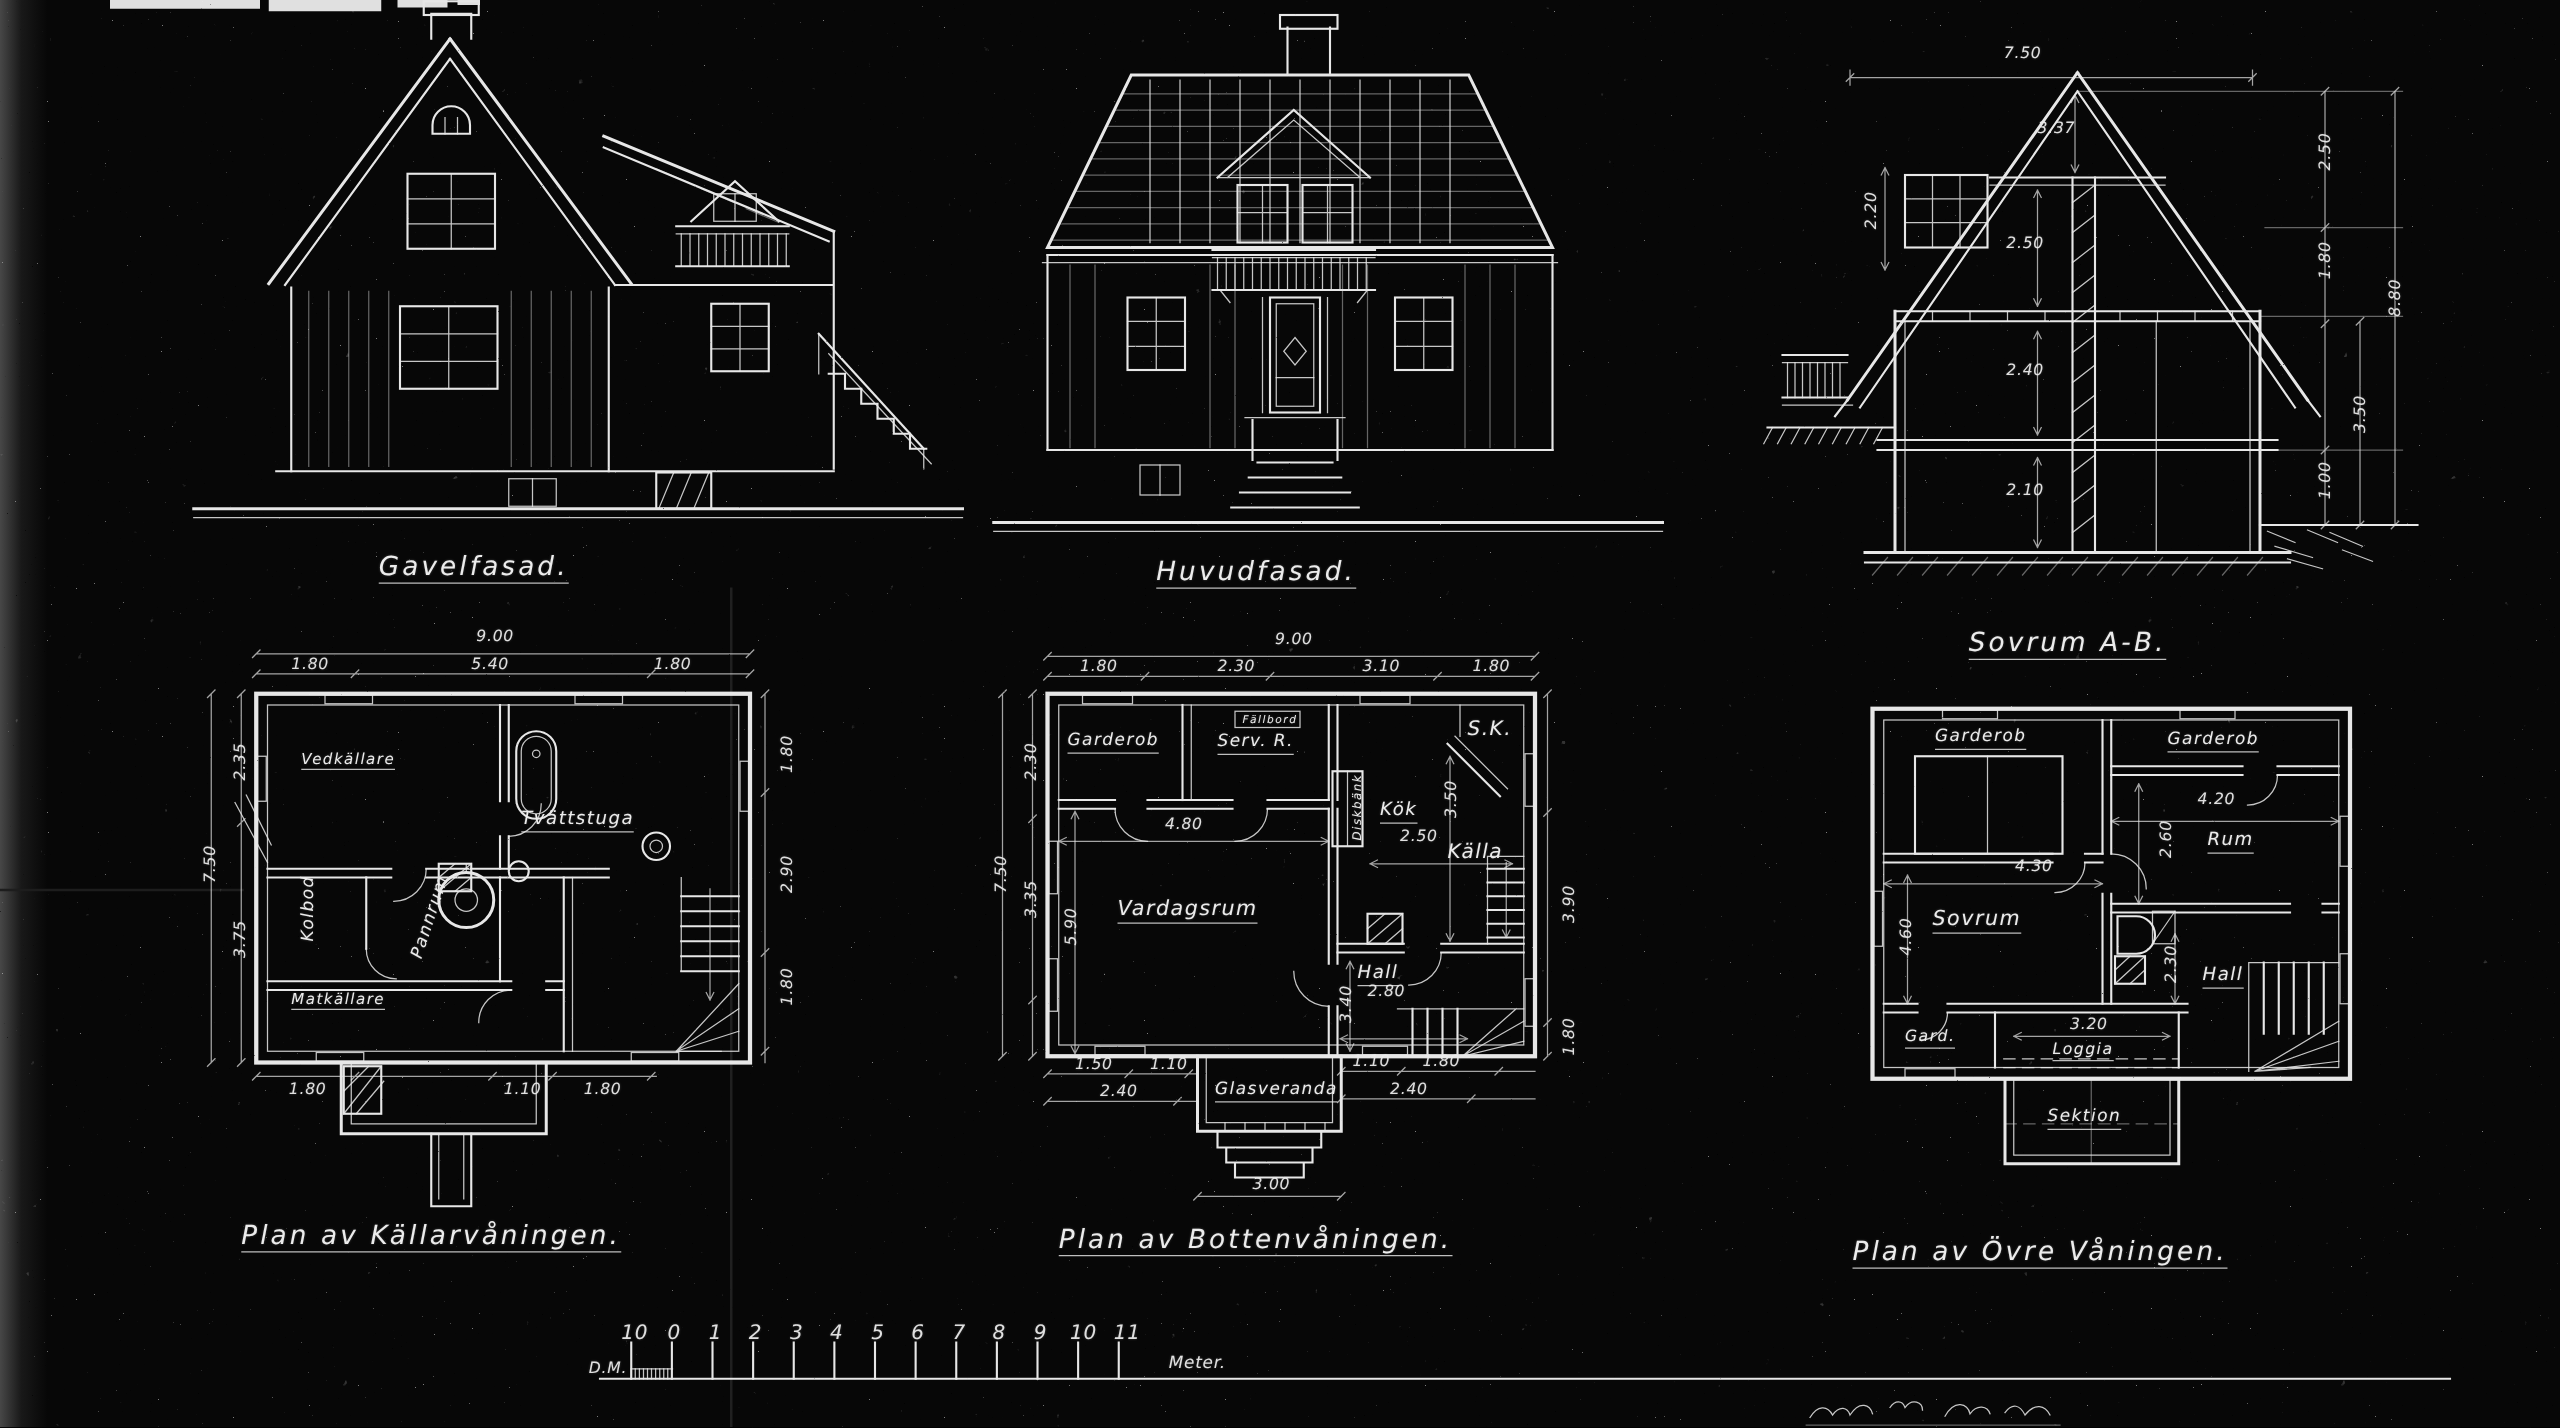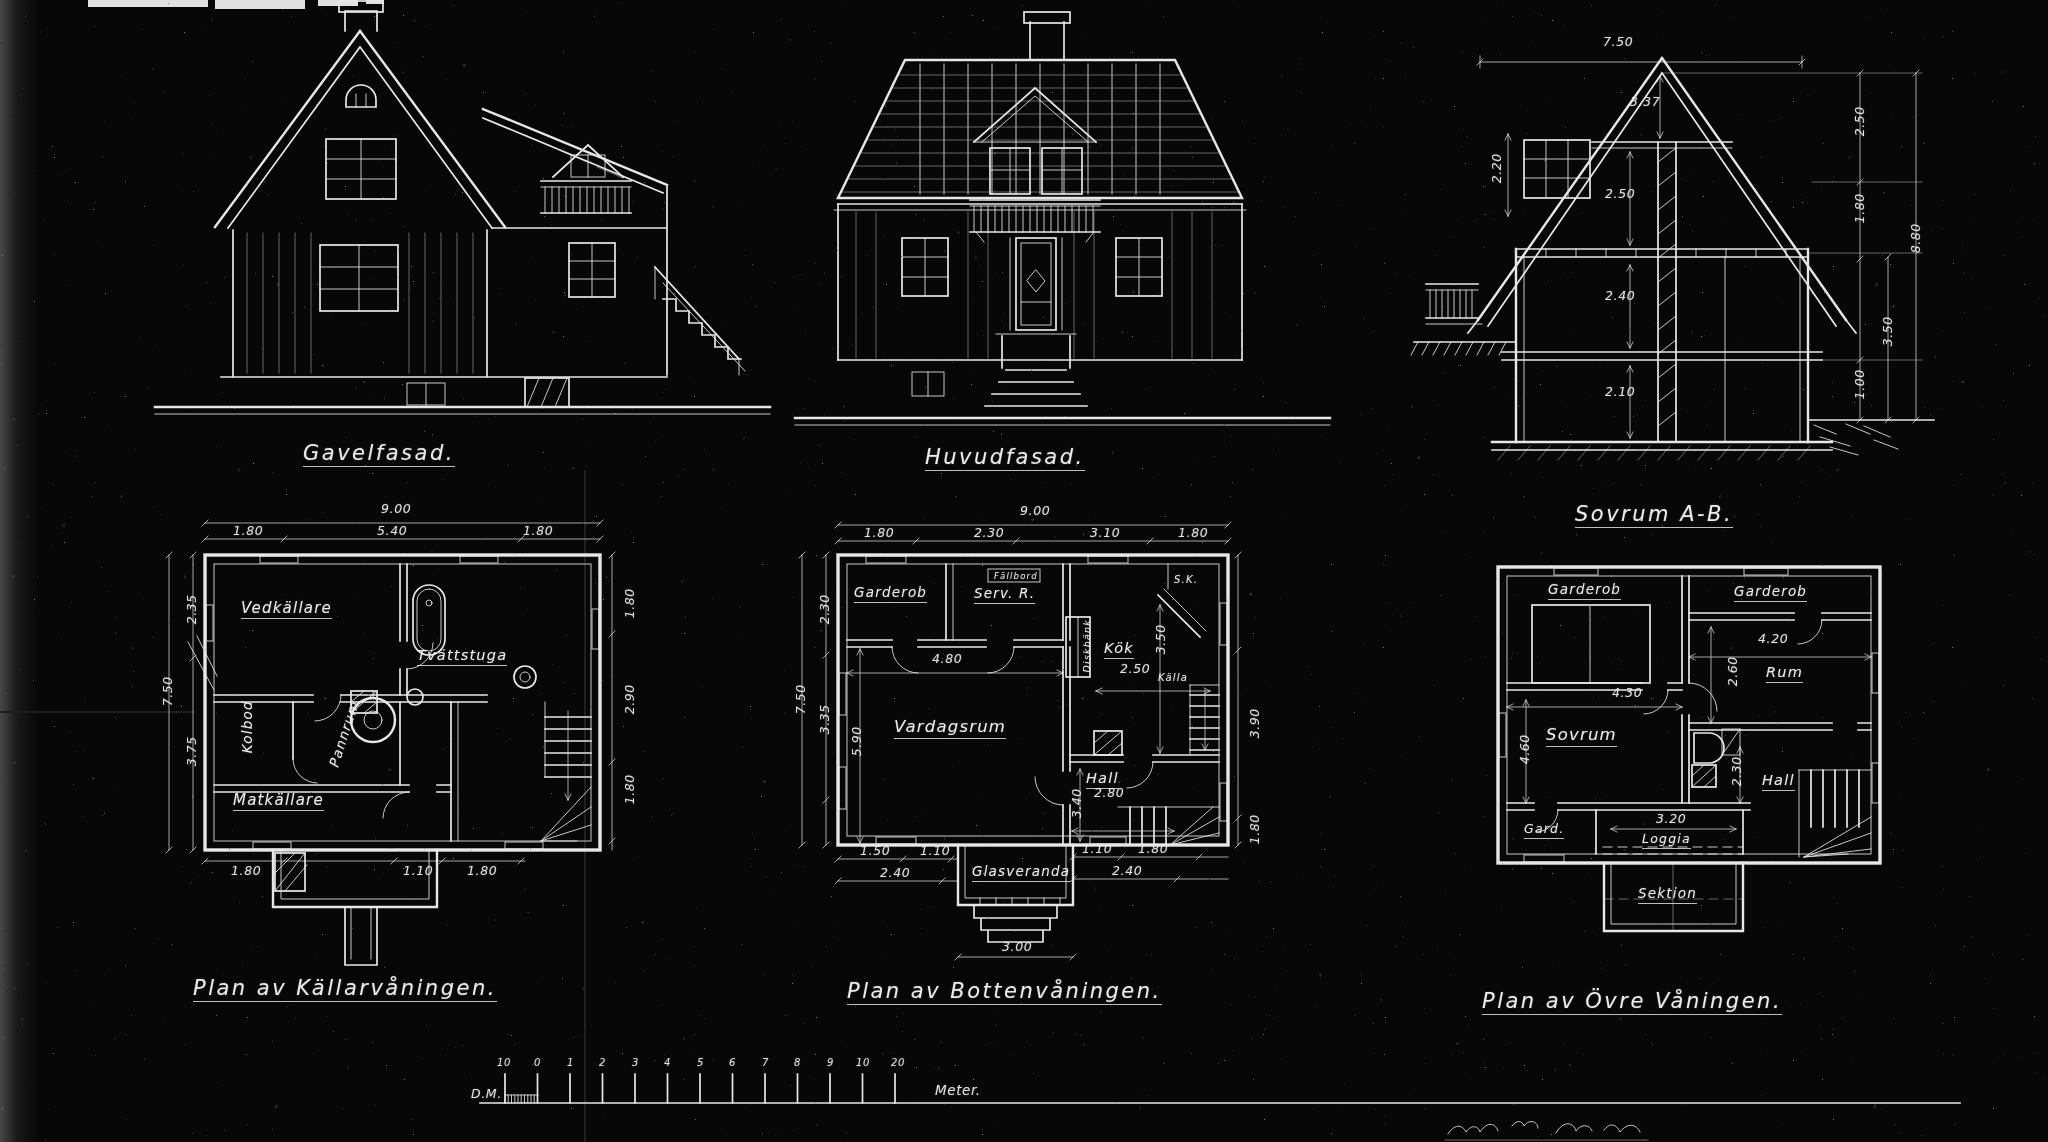--- a/index.html
+++ b/index.html
@@ -10,25 +10,25 @@
   .w3{stroke-width:3.4;}
   .th{stroke-width:1;opacity:.85;}
   .dl{stroke-width:1;opacity:.7;}
   .soft{opacity:.42;}
   .dash{stroke-dasharray:9 6;}
   .fillw{fill:#e0e0e0;stroke:none;}
   .fig{position:absolute;width:0;height:0;}
   .lbl{position:absolute;color:#ececec;font-style:italic;white-space:nowrap;line-height:1;text-shadow:0 0 2px rgba(240,240,240,.28);}
   .u{border-bottom:1.5px solid rgba(236,236,236,.8);padding-bottom:2px;}
   .title{font-size:21px;letter-spacing:2.5px;}
-  .room{font-size:15px;letter-spacing:1.2px;}
+  .room{font-size:12px;letter-spacing:1.2px;}
   .dim{font-size:12.5px;letter-spacing:.6px;opacity:.95;}
   .rot{transform:rotate(-90deg);transform-origin:center;}
   .rot75{transform:rotate(-72deg);transform-origin:center;}
-  .fs8{font-size:8.5px}.fs9{font-size:9.5px}.fs11{font-size:10px}.fs12{font-size:12.5px}
+  .fs8{font-size:8.5px}.fs9{font-size:9.5px}.fs11{font-size:16px}.fs12{font-size:12.5px}
   .fs13{font-size:13.5px}.fs14{font-size:14.5px}.fs16{font-size:16.5px}
   .edge-band{position:absolute;left:0;top:0;width:38px;height:1142px;
     background:linear-gradient(90deg,rgba(135,135,135,.5),rgba(70,70,70,.28) 45%,rgba(10,10,10,0));}
 </style>
 </head>
 <body>
 
 <div class="sheet">
   <div class="edge-band"></div>
 
@@ -551,18 +551,18 @@
       <div class="lbl dim fs11" style="left:62px;top:-4px">1</div>
       <div class="lbl dim fs11" style="left:94px;top:-4px">2</div>
       <div class="lbl dim fs11" style="left:127px;top:-4px">3</div>
       <div class="lbl dim fs11" style="left:159px;top:-4px">4</div>
       <div class="lbl dim fs11" style="left:192px;top:-4px">5</div>
       <div class="lbl dim fs11" style="left:224px;top:-4px">6</div>
       <div class="lbl dim fs11" style="left:257px;top:-4px">7</div>
       <div class="lbl dim fs11" style="left:289px;top:-4px">8</div>
       <div class="lbl dim fs11" style="left:322px;top:-4px">9</div>
       <div class="lbl dim fs11" style="left:351px;top:-4px">10</div>
-      <div class="lbl dim fs11" style="left:386px;top:-4px">20</div>
+      <div class="lbl dim fs11" style="left:386px;top:-4px">11</div>
       <div class="lbl dim fs13" style="left:430px;top:22px">Meter.</div>
     </div>
 
   </div>
 </div>
 
 </body></html>

